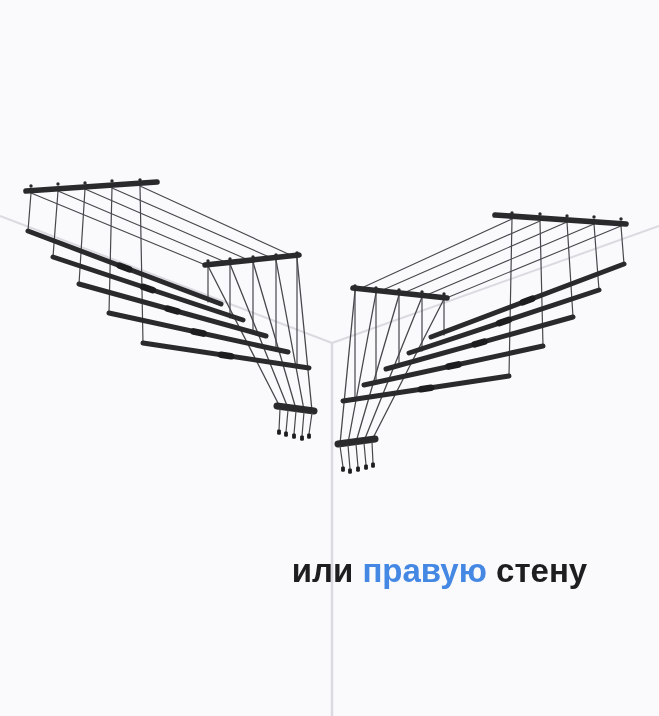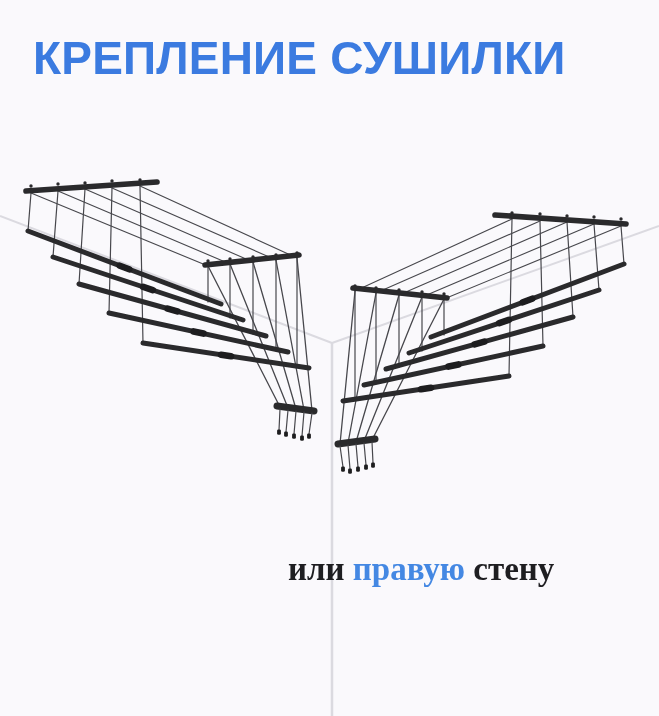--- a/index.html
+++ b/index.html
@@ -19,21 +19,20 @@
     position:absolute;z-index:2;font-weight:800;white-space:pre;
   }
   .caption-left{left:78px;top:410px;font-size:31px;}
   .caption-right{left:255px;top:514px;font-size:33px;}
 </style>
 </head>
 <body>
 
 <div class="stage" style="background: rgb(250, 249, 252);">
 
-  <h1 class="title" style="color: rgb(59, 123, 224);">КРЕПЛЕНИЕ СУШИЛКИ</h1>
 
   <svg class="scene" width="659" height="716" viewBox="0 0 659 716">
     <g>
         <line x1="0" y1="216" x2="332" y2="343" stroke="#dbdae0" stroke-width="2" stroke-linecap="butt"></line>
         <line x1="332" y1="343" x2="659" y2="226" stroke="#dbdae0" stroke-width="2" stroke-linecap="butt"></line>
         <line x1="332" y1="343" x2="332" y2="716" stroke="#dbdae0" stroke-width="2.5" stroke-linecap="butt"></line>
       </g>
     <g>
         <line x1="31" y1="193" x2="208" y2="266" stroke="#47474c" stroke-width="1.1" stroke-linecap="round"></line>
         <line x1="31" y1="193" x2="28" y2="231" stroke="#47474c" stroke-width="1.2" stroke-linecap="round"></line>
@@ -140,17 +139,17 @@
         <line x1="296" y1="411" x2="294" y2="434" stroke="#47474c" stroke-width="1.2" stroke-linecap="round"></line>
         <rect x="292.1" y="433.4" width="3.8" height="5.4" rx="1.4" fill="#1d1d1f"></rect>
         <line x1="304" y1="412" x2="302" y2="436" stroke="#47474c" stroke-width="1.2" stroke-linecap="round"></line>
         <rect x="300.1" y="435.4" width="3.8" height="5.4" rx="1.4" fill="#1d1d1f"></rect>
         <line x1="312" y1="413" x2="309" y2="434" stroke="#47474c" stroke-width="1.2" stroke-linecap="round"></line>
         <rect x="307.1" y="433.4" width="3.8" height="5.4" rx="1.4" fill="#1d1d1f"></rect>
       </g>
   </svg>
 
 
-  <div class="caption caption-right" style="color: rgb(30, 30, 33); font-family: Liberation Serif, serif;">
+  <div class="caption caption-right" style="color: rgb(30, 30, 33);">
     <span>или </span><span style="color: rgb(68, 136, 227);">правую</span><span> стену</span>
   </div>
 
 </div>
 
 </body></html>

